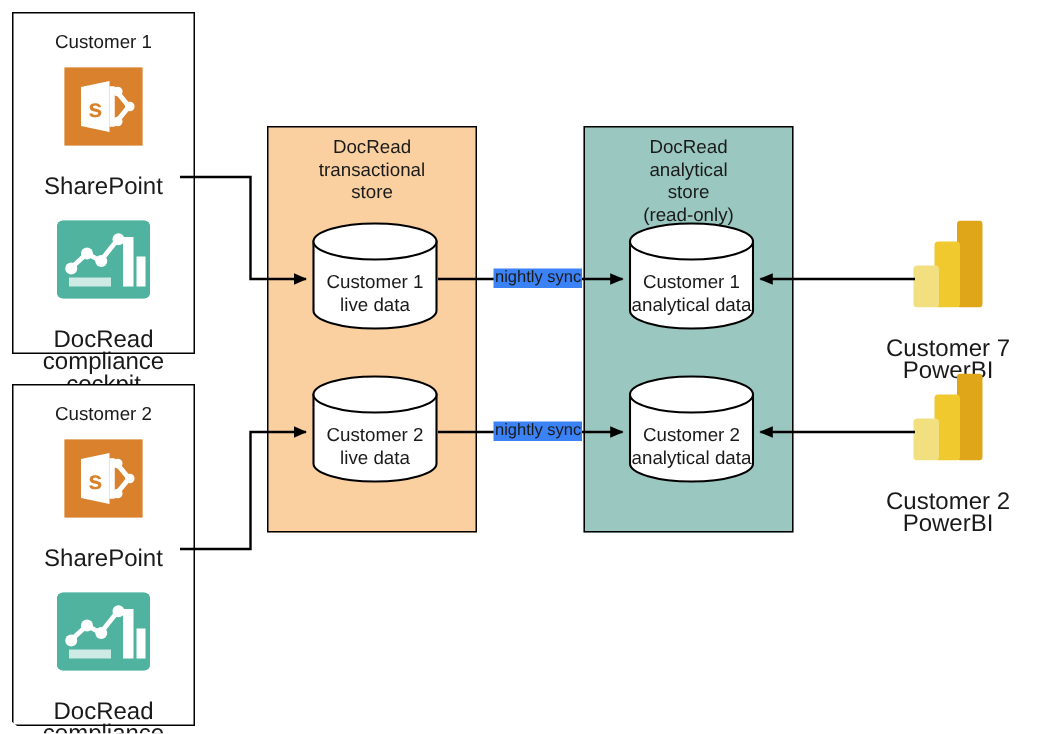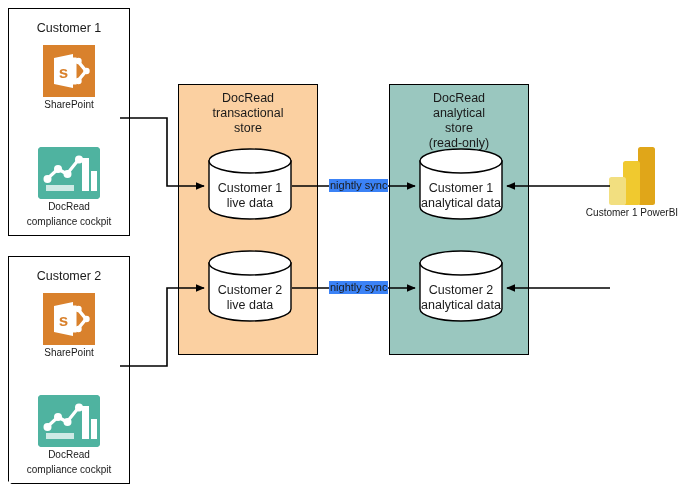--- a/index.html
+++ b/index.html
@@ -46,24 +46,24 @@
     line-height: 15px;
     white-space: pre-line;
   }
 
   
   .icon-tile {
     position: absolute;
     text-align: center;
   }
   .icon-caption {
-    font-size: 10px;
+    font-size: 16px;
     color: #1a1a1a;
     line-height: 15px;
-    margin-top: 0;
+    margin-top: 20px;
     white-space: pre-line;
   }
 
   
   .sp-icon {
     width: 52px;
     height: 52px;
     background: #d9812c;
     margin: 0 auto;
     position: relative;
@@ -260,23 +260,33 @@
   </div>
 
   <div class="icon-tile" style="left:578px; top:147px; width:108px;">
     <div class="pbi-icon">
       <svg width="48" height="58" viewBox="0 0 48 58">
         <rect x="30" y="0" width="17" height="58" rx="2.5" fill="#e0a619"></rect>
         <rect x="15" y="14" width="17" height="44" rx="2.5" fill="#f0c92f"></rect>
         <rect x="1" y="30" width="17" height="28" rx="2.5" fill="#f2df80"></rect>
       </svg>
     </div>
-    <div class="icon-caption">Customer 1 PowerBI</div>
-  </div>
-
+    <div class="icon-caption">Customer 7 PowerBI</div>
+  </div>
+
+  <div class="icon-tile" style="left:578px; top:249px; width:108px;">
+    <div class="pbi-icon">
+      <svg width="48" height="58" viewBox="0 0 48 58">
+        <rect x="30" y="0" width="17" height="58" rx="2.5" fill="#e0a619"></rect>
+        <rect x="15" y="14" width="17" height="44" rx="2.5" fill="#f0c92f"></rect>
+        <rect x="1" y="30" width="17" height="28" rx="2.5" fill="#f2df80"></rect>
+      </svg>
+    </div>
+    <div class="icon-caption">Customer 2 PowerBI</div>
+  </div>
 
   <svg id="wires" viewBox="0 0 692 489">
     <defs>
       <marker id="arrow-r" markerWidth="9" markerHeight="9" refX="8.2" refY="4.5" orient="auto" markerUnits="userSpaceOnUse">
         <path d="M0,0.6 L9,4.5 L0,8.4 Z" fill="#000000"></path>
       </marker>
       <marker id="arrow-l" markerWidth="9" markerHeight="9" refX="8.2" refY="4.5" orient="auto" markerUnits="userSpaceOnUse">
         <path d="M0,0.6 L9,4.5 L0,8.4 Z" fill="#000000"></path>
       </marker>
     </defs>

